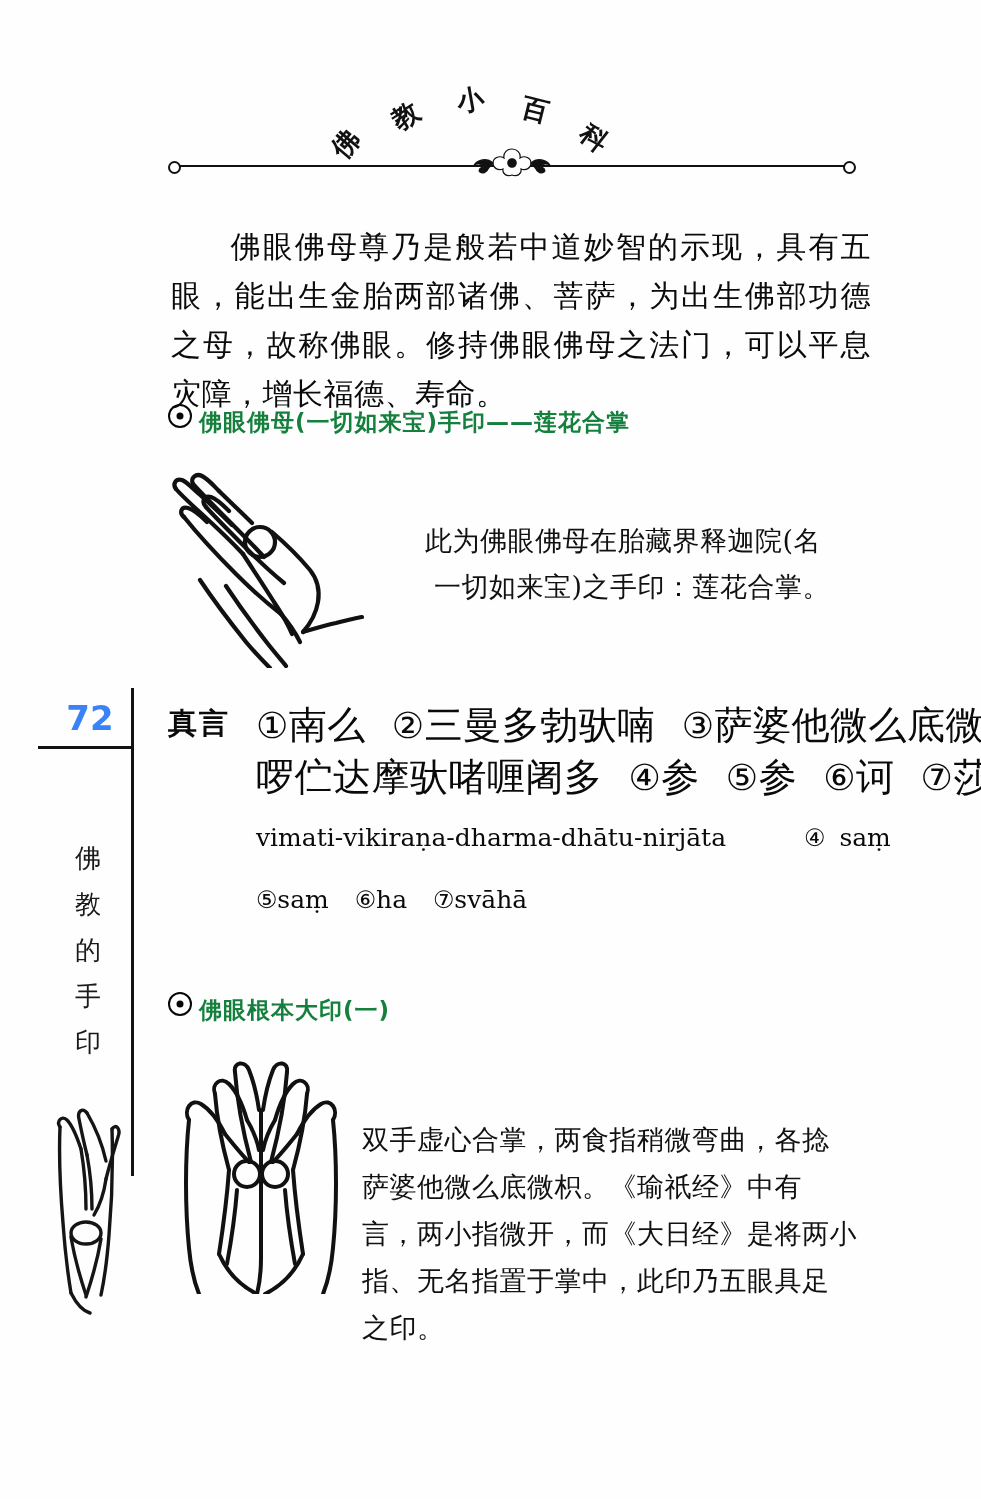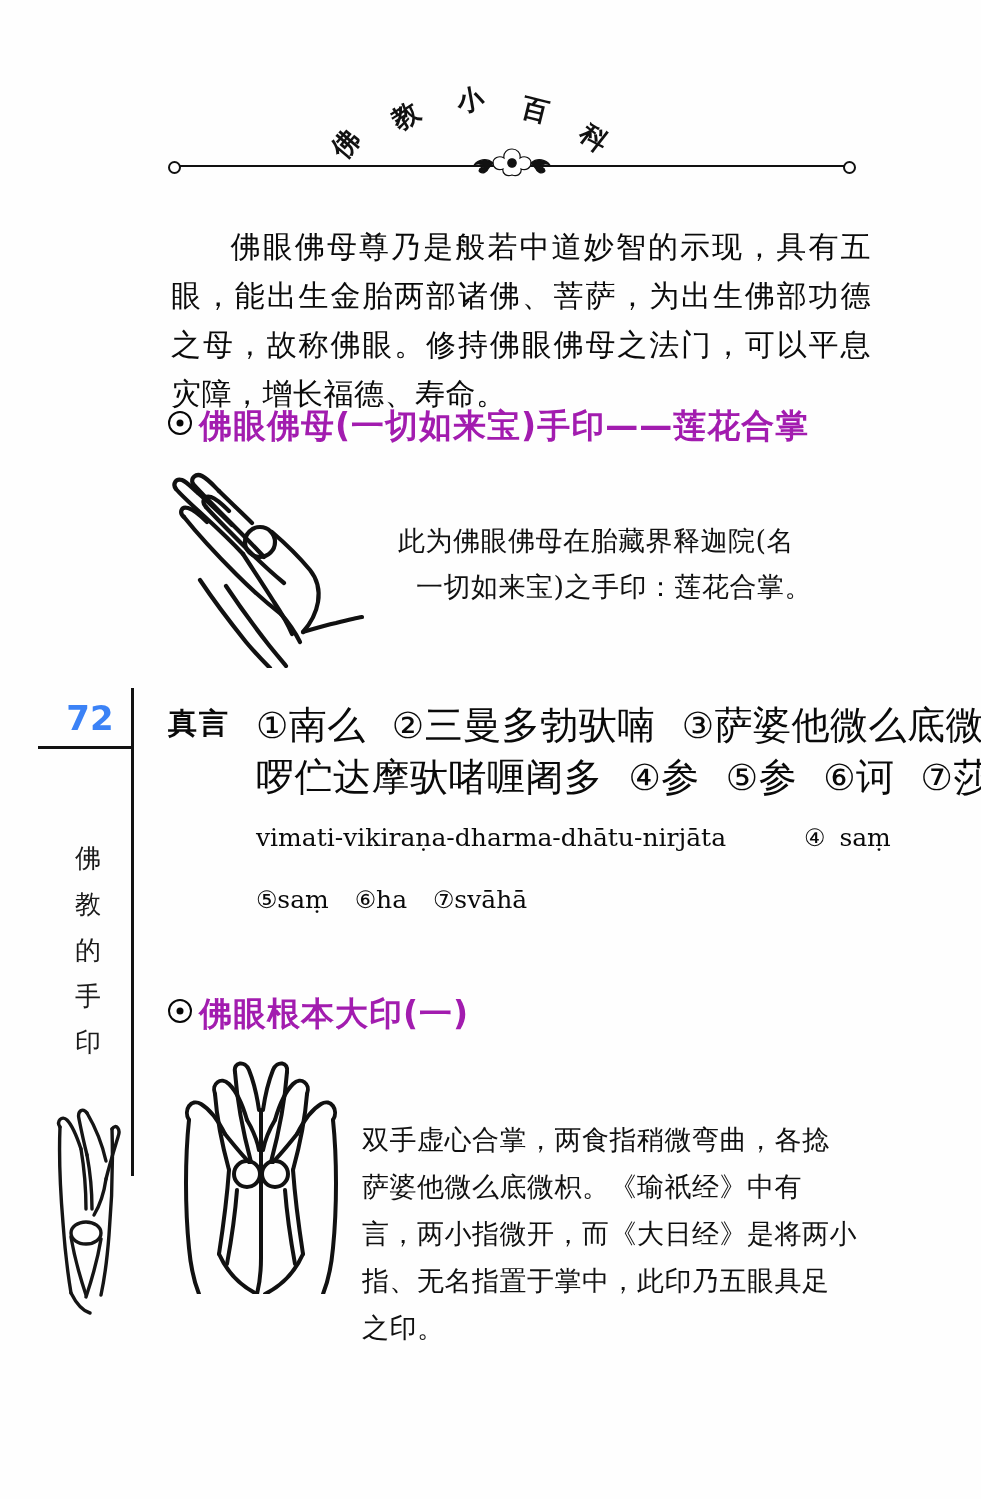--- a/index.html
+++ b/index.html
@@ -99,23 +99,23 @@
     text-align: justify;
     color: #0b0b0b;
   }
   .para .indent { display: inline-block; width: 58px; }
 
   
   .sec-head {
     position: absolute;
     font-family: "DejaVu Sans", sans-serif;
     font-weight: 700;
-    font-size: 33px;
+    font-size: 23px;
     letter-spacing: 1px;
-    color: #a21caf;
+    color: #15803d;
     white-space: nowrap;
   }
   .bullet-ring {
     display: inline-block;
     width: 20px; height: 20px;
     border: 2.5px solid #070707;
     border-radius: 50%;
     position: relative;
     margin-right: 7px;
     vertical-align: 2px;
@@ -302,21 +302,21 @@
 
         <path d="M83 92 C92 106 104 124 114 140 C122 152 128 162 132 172"></path>
         <path d="M66 124 C78 142 94 164 108 182 C116 192 122 199 126 204"></path>
         <path d="M40 118 C52 136 70 160 86 180 C96 192 104 200 110 206"></path>
 
         <path d="M121 152 C128 160 135 170 140 180"></path>
       </g>
     </svg>
   </div>
 
-  <div class="caption" style="left:398px; top:518px; width:470px;">
+  <div class="caption" style="left:388px; top:518px; width:470px;text-align:center;">
     <div>此为佛眼佛母在胎藏界释迦院(名</div>
     <div style="padding-left:18px;">一切如来宝)之手印：莲花合掌。</div>
   </div>
 
   <div class="margin-rule-v"></div>
   <div class="margin-rule-h"></div>
   <div class="folio">72</div>
 
   <div class="vert-title">
     <span>佛</span>

